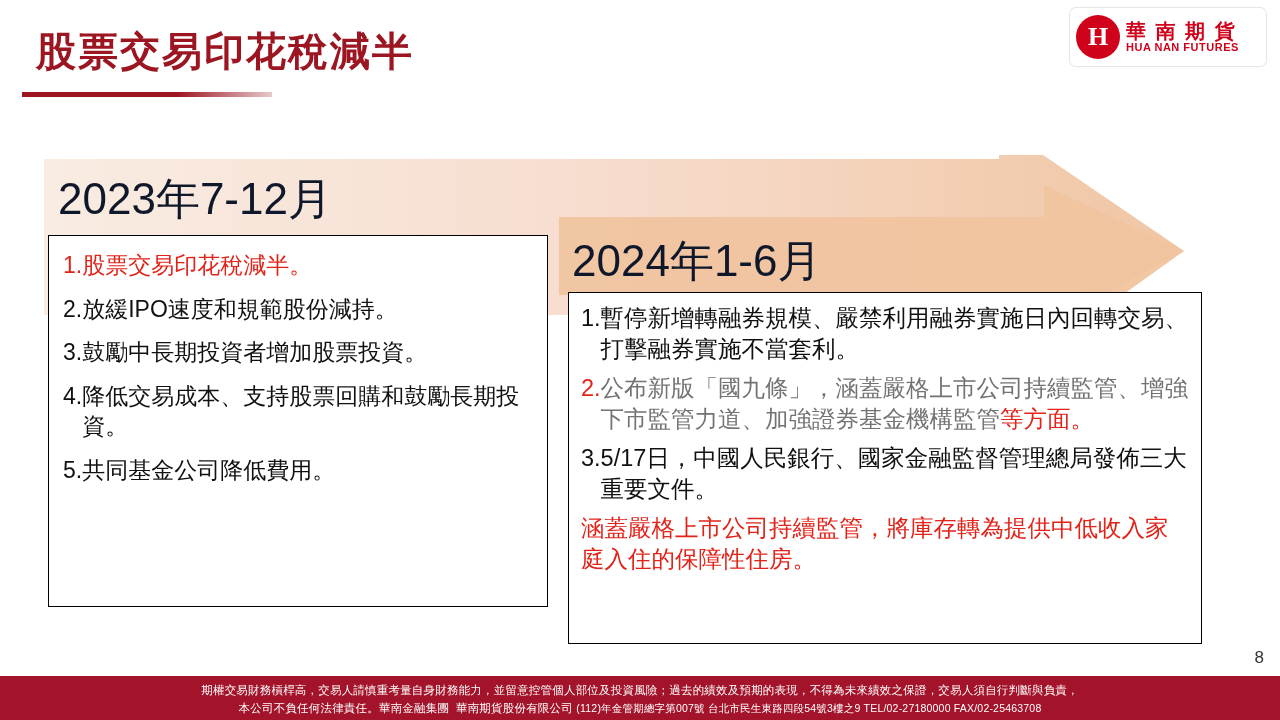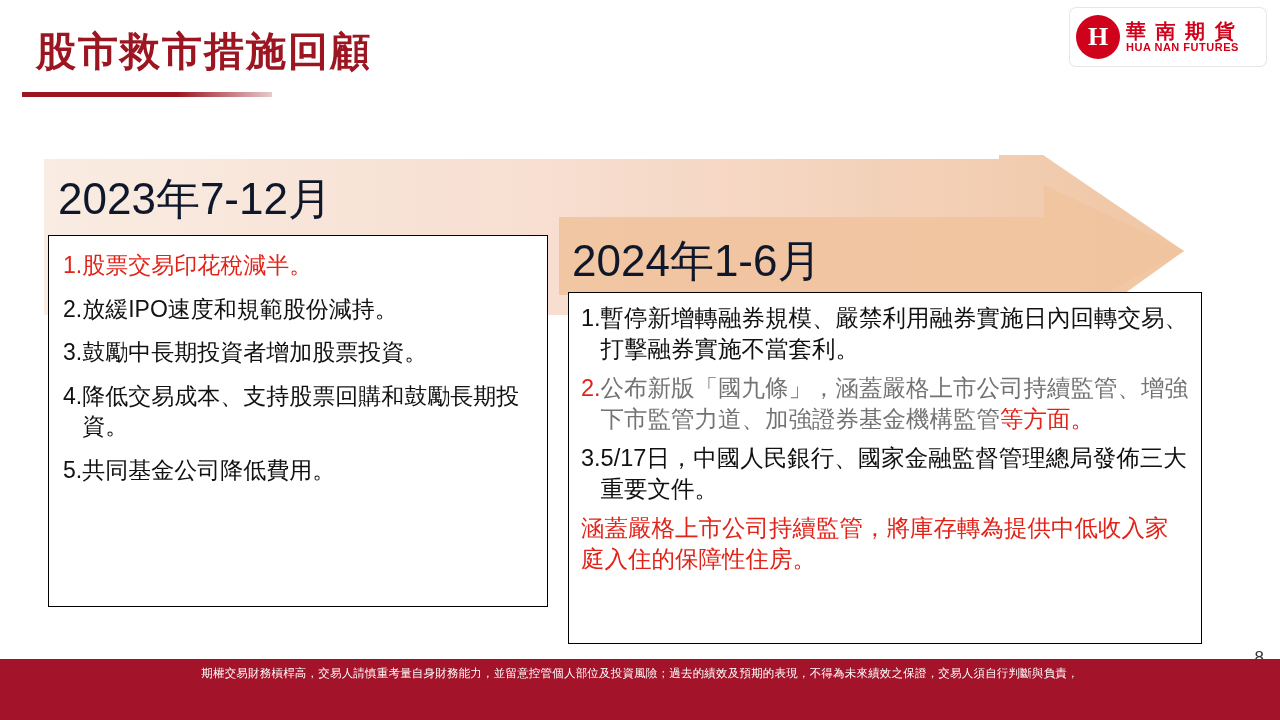--- a/index.html
+++ b/index.html
@@ -158,21 +158,21 @@
     color: #e2231a;
     margin-top: 4px;
   }
 
   
   .footer {
     position: absolute;
     left: 0;
     bottom: 0;
     width: 1280px;
-    height: 61px;
+    height: 44px;
     background: #a3132a;
     color: #ffffff;
     text-align: center;
     box-sizing: border-box;
     padding-top: 5px;
   }
   .footer-line {
     font-size: 11.5px;
     line-height: 1.6;
     letter-spacing: 0.2px;
@@ -193,21 +193,21 @@
 <body>
 
 <div class="logo-box">
   <div class="logo-mark">H</div>
   <div class="logo-text">
     <div class="logo-cn">華 南 期 貨</div>
     <div class="logo-en">HUA NAN FUTURES</div>
   </div>
 </div>
 
-<div class="page-title">股市救市措施回顧</div>
+<div class="page-title">股票交易印花稅減半</div>
 <div class="title-rule"></div>
 
 <div class="arrow-band">
   <svg width="1140" height="200" viewBox="0 0 1140 200" xmlns="http://www.w3.org/2000/svg">
     <defs>
       <linearGradient id="arrowGrad" x1="0" y1="0" x2="1" y2="0">
         <stop offset="0%" stop-color="#f9ece2"></stop>
         <stop offset="45%" stop-color="#f7ded0"></stop>
         <stop offset="100%" stop-color="#f0c6a4"></stop>
       </linearGradient>
@@ -256,13 +256,14 @@
     <span class="num">3.</span>
     <span class="txt">5/17日，中國人民銀行、國家金融監督管理總局發佈三大重要文件。</span>
   </div>
   <div class="plain-red">涵蓋嚴格上市公司持續監管，將庫存轉為提供中低收入家庭入住的保障性住房。</div>
 </div>
 
 <div class="page-number">8</div>
 
 <div class="footer">
   <div class="footer-line">期權交易財務槓桿高，交易人請慎重考量自身財務能力，並留意控管個人部位及投資風險；過去的績效及預期的表現，不得為未來績效之保證，交易人須自行判斷與負責，</div>
+  <div class="footer-line l2"><span>本公司不負任何法律責任。華南金融集團</span>&nbsp;&nbsp;<span>華南期貨股份有限公司</span>&nbsp;<span class="footer-small">(112)年金管期總字第007號  台北市民生東路四段54號3樓之9  TEL/02-27180000  FAX/02-25463708</span></div>
 </div>
 
 </body></html>

